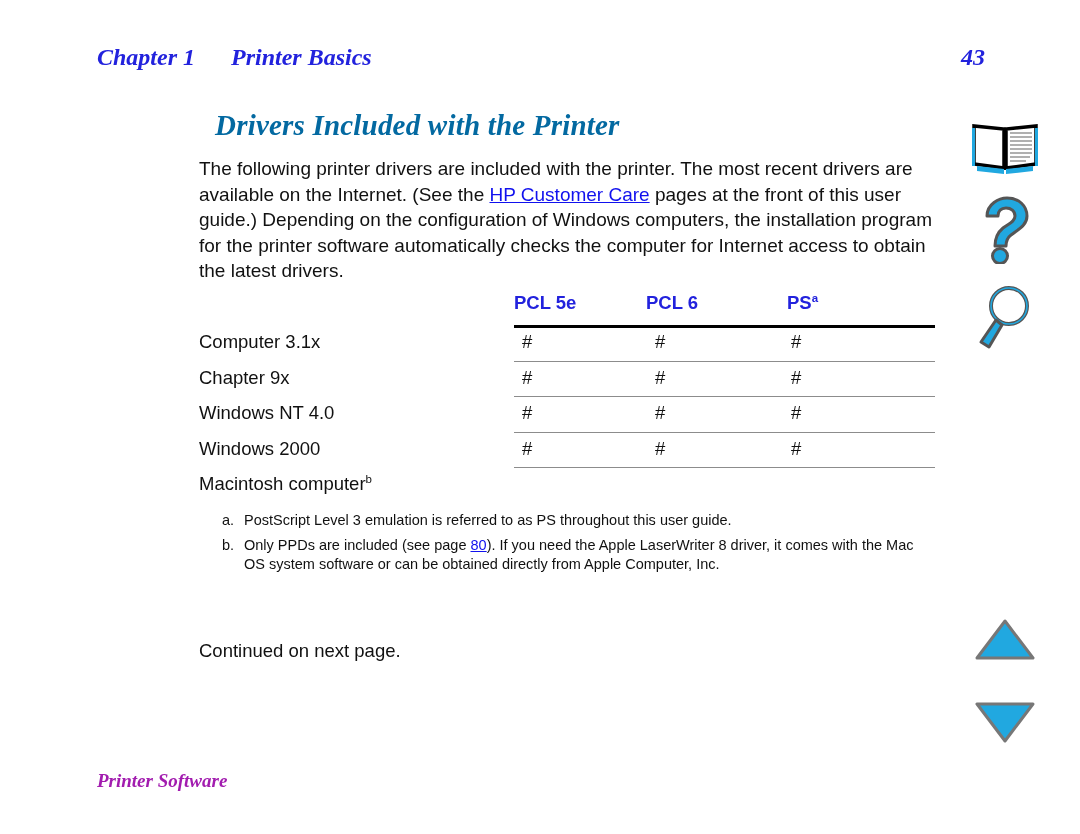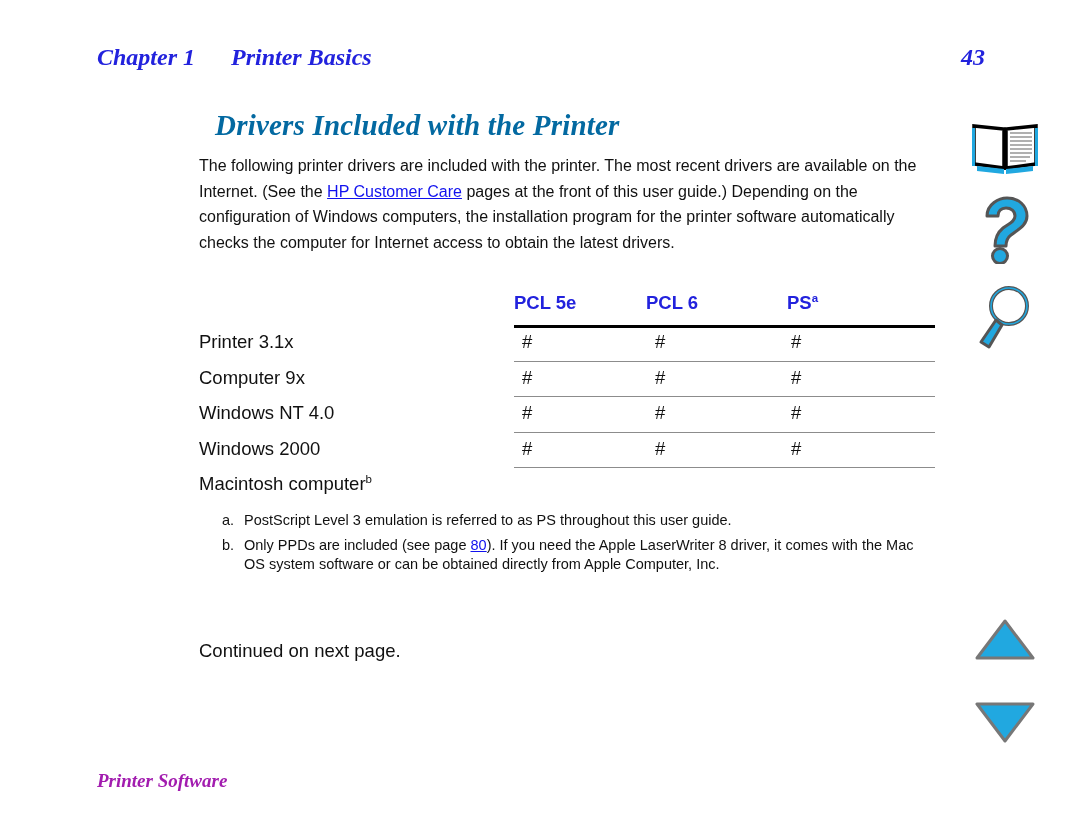--- a/index.html
+++ b/index.html
@@ -52,21 +52,21 @@
     letter-spacing: 0.2px;
     white-space: nowrap;
   }
 
   
   .body-para {
     position: absolute;
     left: 199px;
     top: 137px;
     width: 740px;
-    font-size: 16px;
+    font-size: 19px;
     line-height: 25.5px;
     color: #111111;
   }
   .inline-link {
     color: #1111ee;
     text-decoration: underline;
     cursor: pointer;
   }
 
   
@@ -215,31 +215,31 @@
     <span class="col-head ch1"><span>PCL 5e</span><sup></sup></span>
     <span class="col-head ch2"><span>PCL 6</span><sup></sup></span>
     <span class="col-head ch3"><span>PS</span><sup>a</sup></span>
   </div>
 
   <div class="rule-wrap">
       <div class="rule thick"></div>
     </div>
 
   <div class="tbl-row">
-    <span class="row-label"><span>Printer 3.1x</span><sup></sup></span>
+    <span class="row-label"><span>Computer 3.1x</span><sup></sup></span>
     <span class="cell-mark cm1">#</span>
     <span class="cell-mark cm2">#</span>
     <span class="cell-mark cm3">#</span>
   </div>
   <div class="rule-wrap">
       <div class="rule"></div>
     </div>
 
   <div class="tbl-row">
-    <span class="row-label"><span>Computer 9x</span><sup></sup></span>
+    <span class="row-label"><span>Chapter 9x</span><sup></sup></span>
     <span class="cell-mark cm1">#</span>
     <span class="cell-mark cm2">#</span>
     <span class="cell-mark cm3">#</span>
   </div>
   <div class="rule-wrap">
       <div class="rule"></div>
     </div>
 
   <div class="tbl-row">
     <span class="row-label"><span>Windows NT 4.0</span><sup></sup></span>

